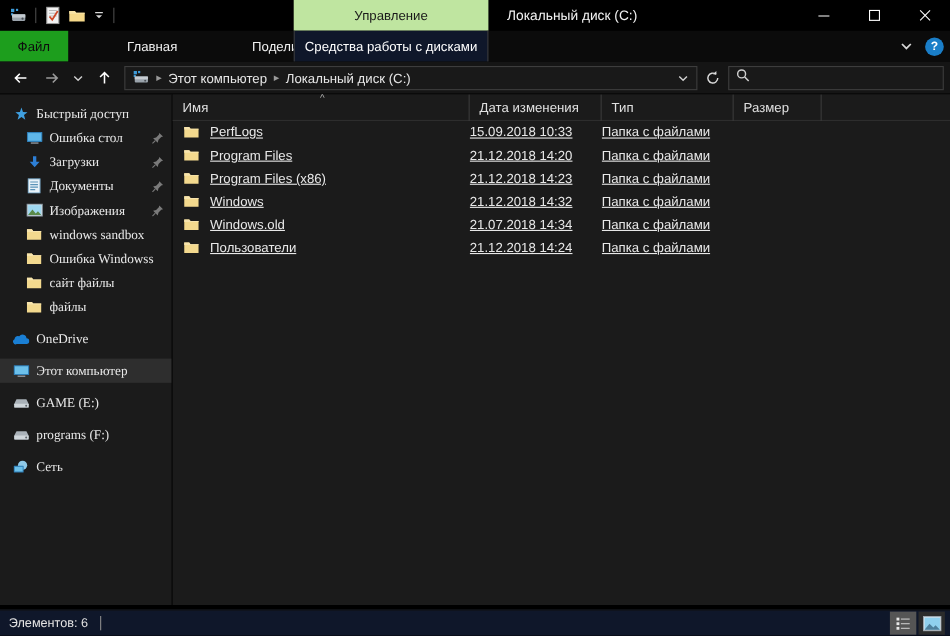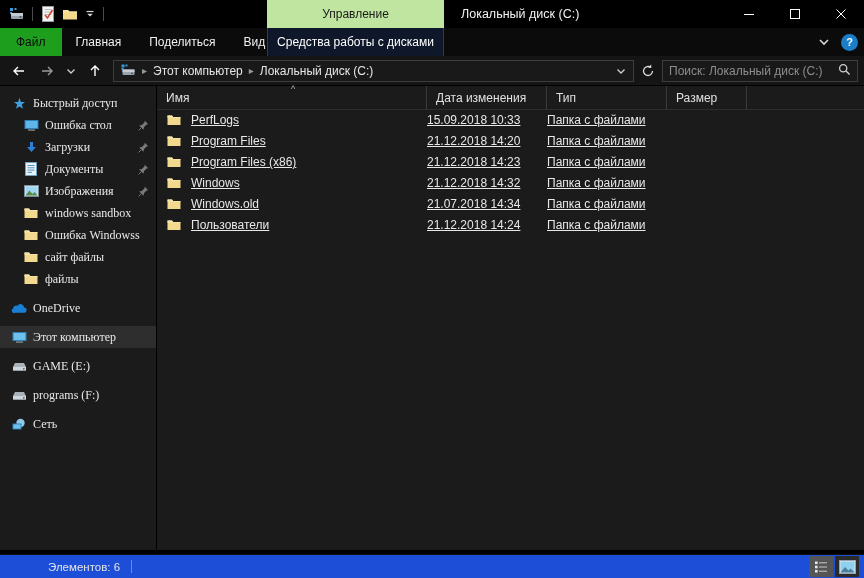--- a/index.html
+++ b/index.html
@@ -35,21 +35,21 @@
     display: flex; align-items: center; font-size: 12.5px; color: #f2f2f2;
   }
 
   .wincontrols { position: absolute; right: 0; top: 0; height: 28px; display: flex; }
   .wc { width: 46px; height: 28px; display: flex; align-items: center; justify-content: center; }
   .wc svg { display: block; }
 
   
   .tabrow {
     position: relative; height: 28px; background: #0b0b0b;
-    display: flex; align-items: stretch;
+    display: flex; align-items: stretch; gap: 40px;
   }
   .tab {
     display: flex; align-items: center; padding: 0 14px;
     font-size: 12px; color: #f0f0f0; height: 28px;
   }
   .tab.file { background: #1d9e1d; color: #0d0d0d; padding: 0 16px; }
   .tab-ctx-wrap {
     position: absolute; left: 267px; top: 0; width: 177px; height: 28px;
     display: flex; align-items: center; justify-content: center;
     border-left: 1px solid #3a3a3a; border-right: 1px solid #3a3a3a;
@@ -120,22 +120,22 @@
   .rows { padding-top: 3px; }
   .row { height: 21px; display: flex; align-items: flex-start; font-size: 12px; color: #e8e8e8; text-decoration: underline; }
   .cell-name { display: flex; align-items: center; padding-left: 9px; }
   .cell-name .fico { width: 16px; min-width: 16px; display: flex; align-items: center; justify-content: center; }
   .cell-name .txt { margin-left: 9px; }
   .cell { white-space: nowrap; overflow: hidden; }
 
   
   .statusbar {
     position: absolute; left: 0; bottom: 0; width: 864px; height: 24px;
-    background: #1d4ed8; border-top: 1px solid #111;
-    display: flex; align-items: center; padding-left: 40px;
+    background: #0f172a; border-top: 1px solid #111;
+    display: flex; align-items: center;
   }
   .status-text { font-size: 11.5px; color: #e4e4e4; padding-left: 8px; }
   .status-sep { width: 1px; height: 13px; background: #8a8a8a; margin-left: 11px; }
   .view-btns { margin-left: auto; display: flex; align-items: center; gap: 2px; padding-right: 5px; }
   .vbtn { width: 24px; height: 21px; display:flex; align-items:center; justify-content:center; background: #555555; }
   .vbtn.alt { background: #2b2b2b; }
 </style>
 </head>
 <body>
 
@@ -270,21 +270,20 @@
     </div>
 
     <div class="refresh-btn">
       <svg width="14" height="14" viewBox="0 0 14 14">
         <path d="M11.5 7 a4.5 4.5 0 1 1 -1.6 -3.45" stroke="#dcdcdc" stroke-width="1.3" fill="none"></path>
         <path d="M10.2 0.6 L10.3 3.8 L7.2 3.5 Z" fill="#dcdcdc"></path>
       </svg>
     </div>
 
     <div class="search-box">
-      <span class="search-text">Поиск: Локальный диск (C:)</span>
       <span>
         <svg width="13" height="13" viewBox="0 0 13 13">
           <circle cx="5.2" cy="5.2" r="3.6" fill="none" stroke="#cfcfcf" stroke-width="1.3"></circle>
           <line x1="8" y1="8" x2="11.6" y2="11.6" stroke="#cfcfcf" stroke-width="1.4"></line>
         </svg>
       </span>
     </div>
   </div>
 
   <div class="body">

